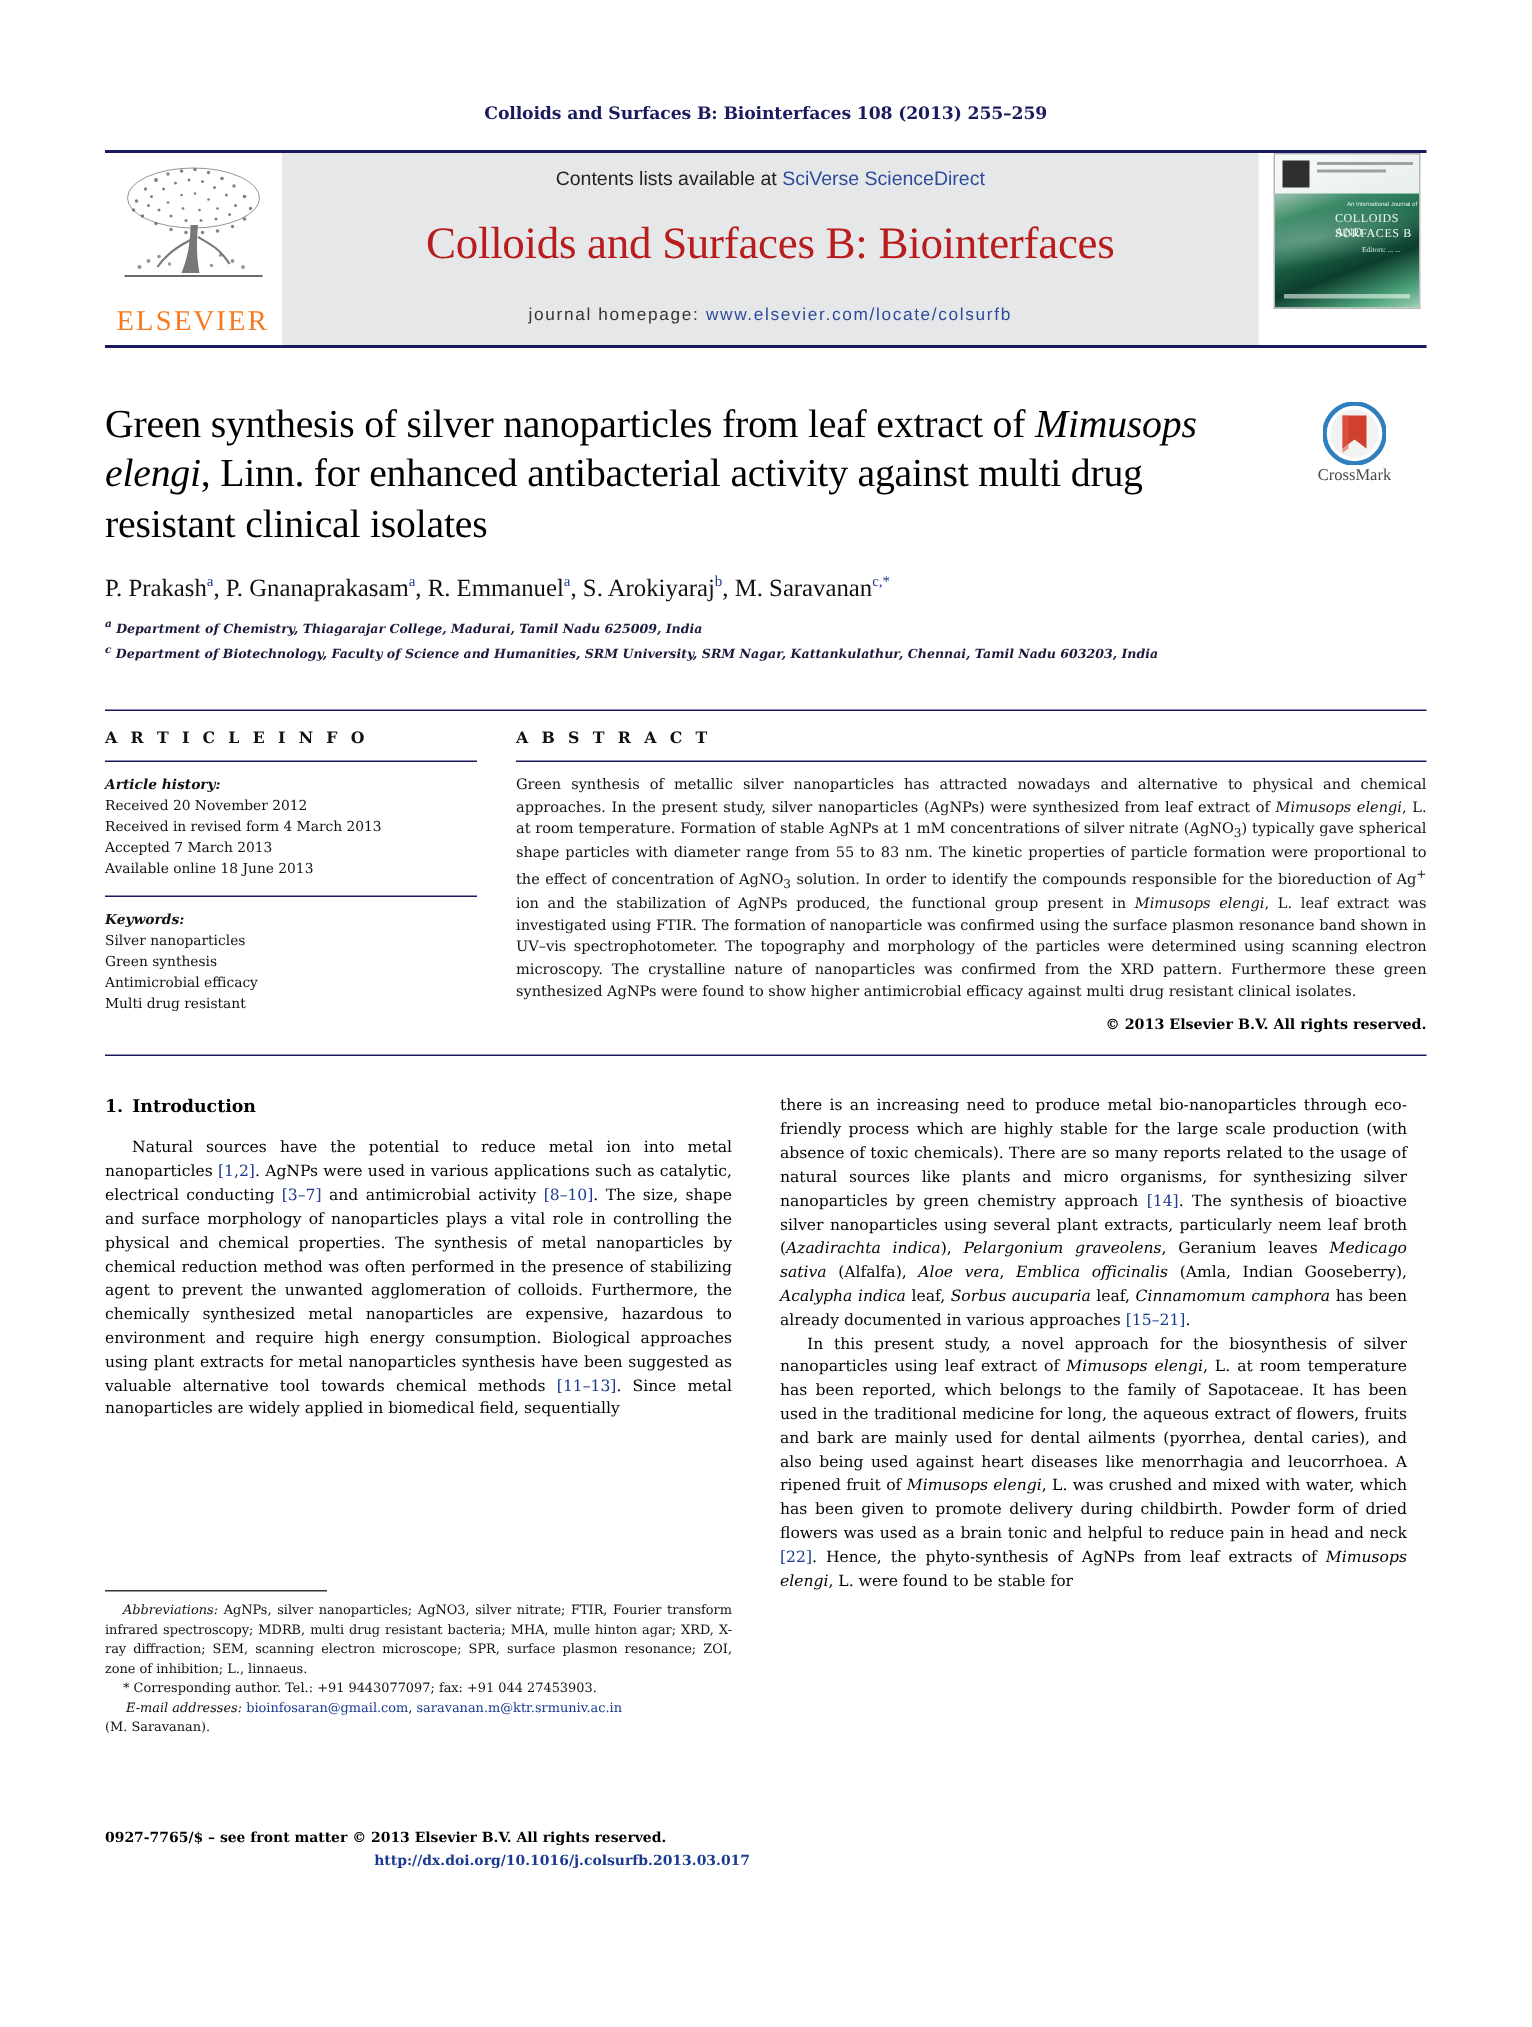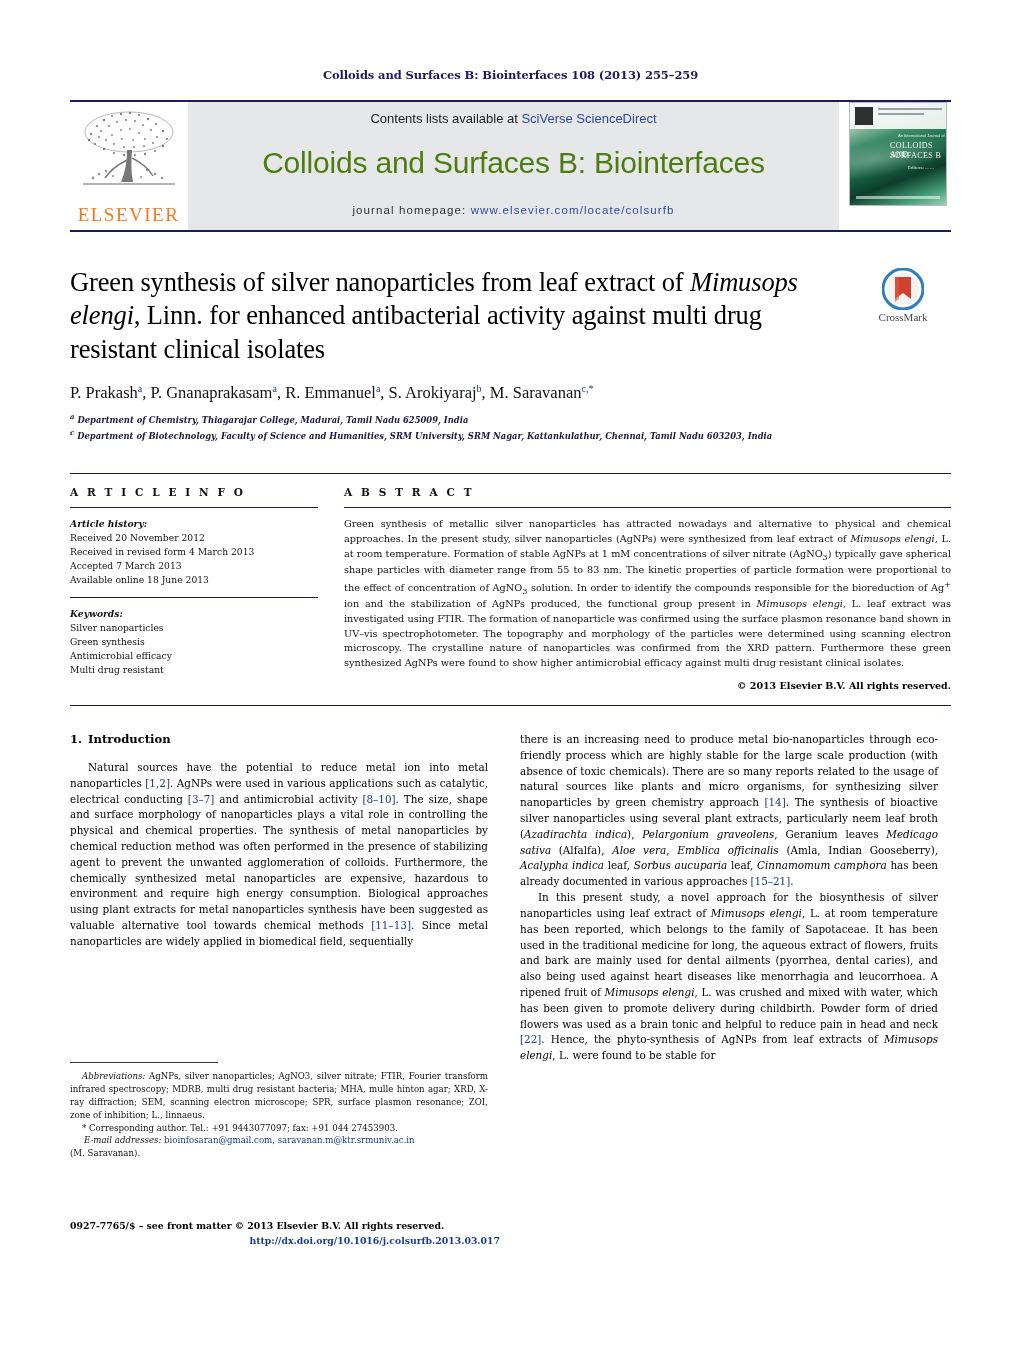--- a/index.html
+++ b/index.html
@@ -72,23 +72,23 @@
     justify-content: flex-start;
     padding: 9px 0 0 0;
   }
   .contents-line {
     font-family: "Liberation Sans", sans-serif;
     font-size: 13px;
     color: #222;
   }
   .contents-line .sd-link { color: #2c4b9b; }
   .journal-title {
-    font-family: Liberation Sans, sans-serif;
+    font-family: Liberation Serif, serif;
     font-size: 30px;
-    color: #4d7c0f;
+    color: #b91c1c;
     margin-top: 20px;
     letter-spacing: -0.2px;
     text-align: center;
   }
   .homepage-line {
     font-family: "Liberation Sans", sans-serif;
     font-size: 11.5px;
     letter-spacing: 1.1px;
     margin-top: 24px;
     color: #333;

